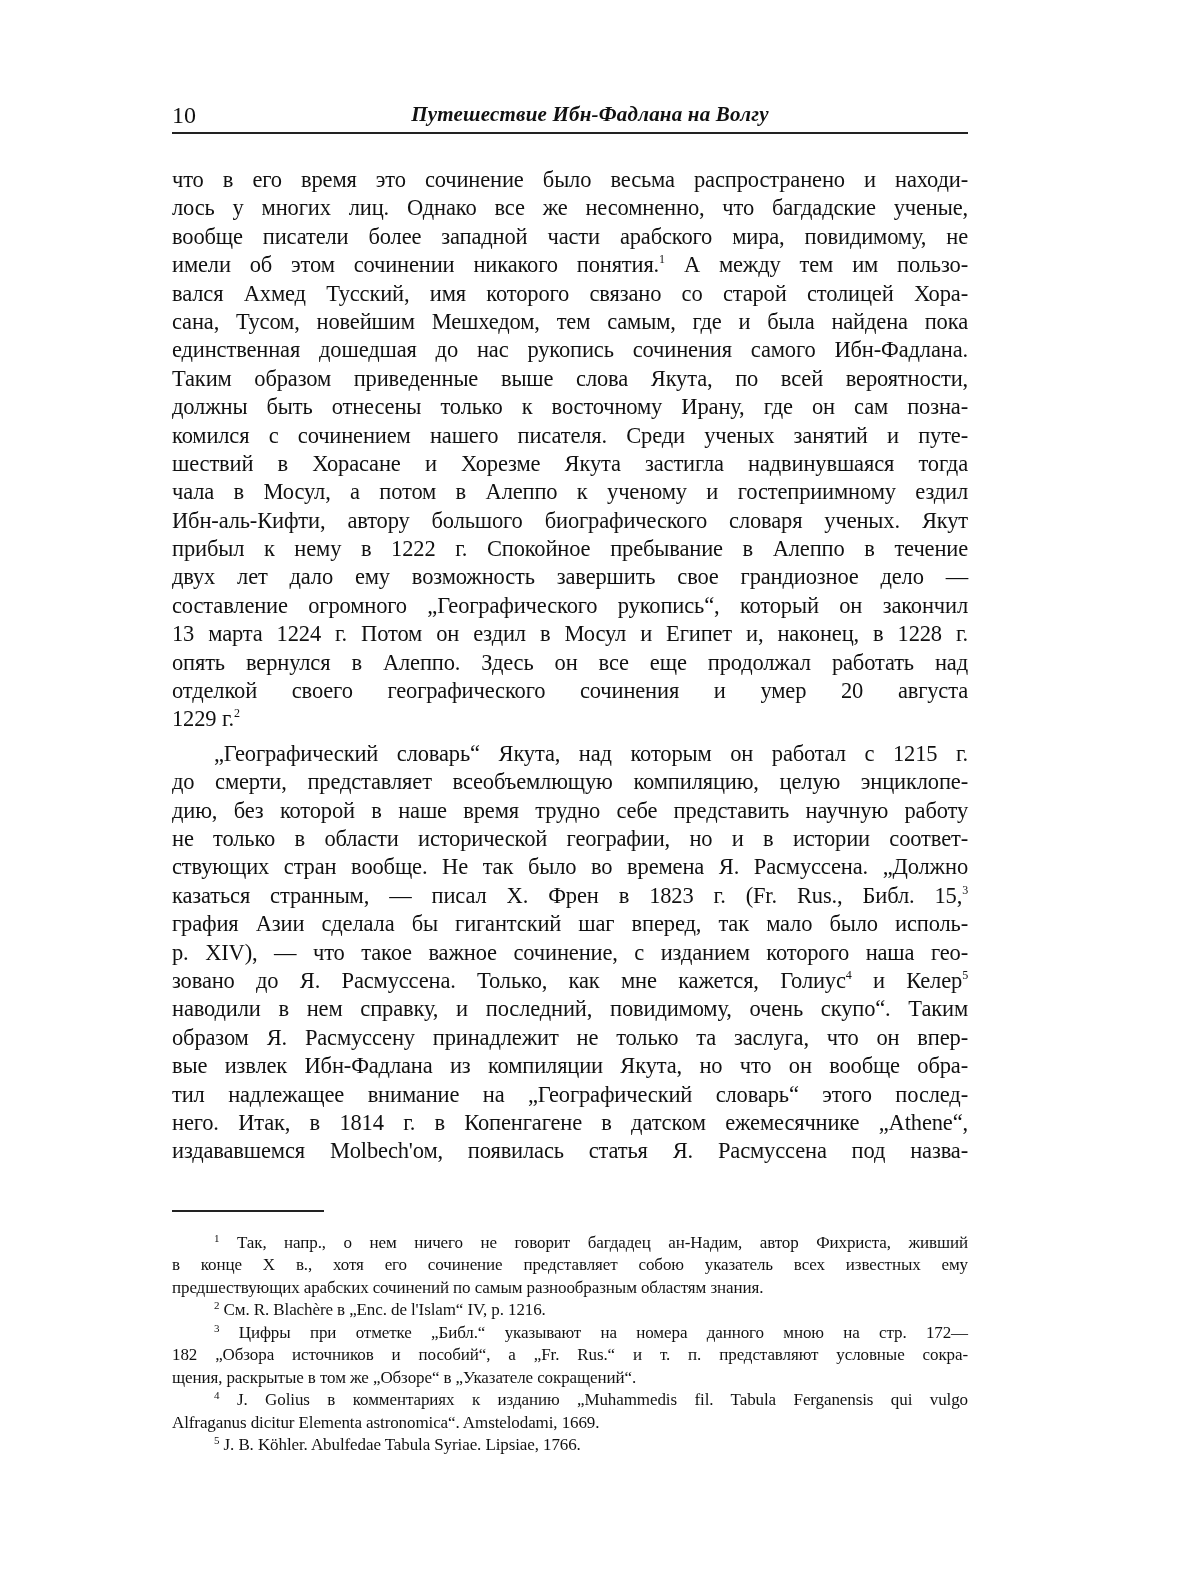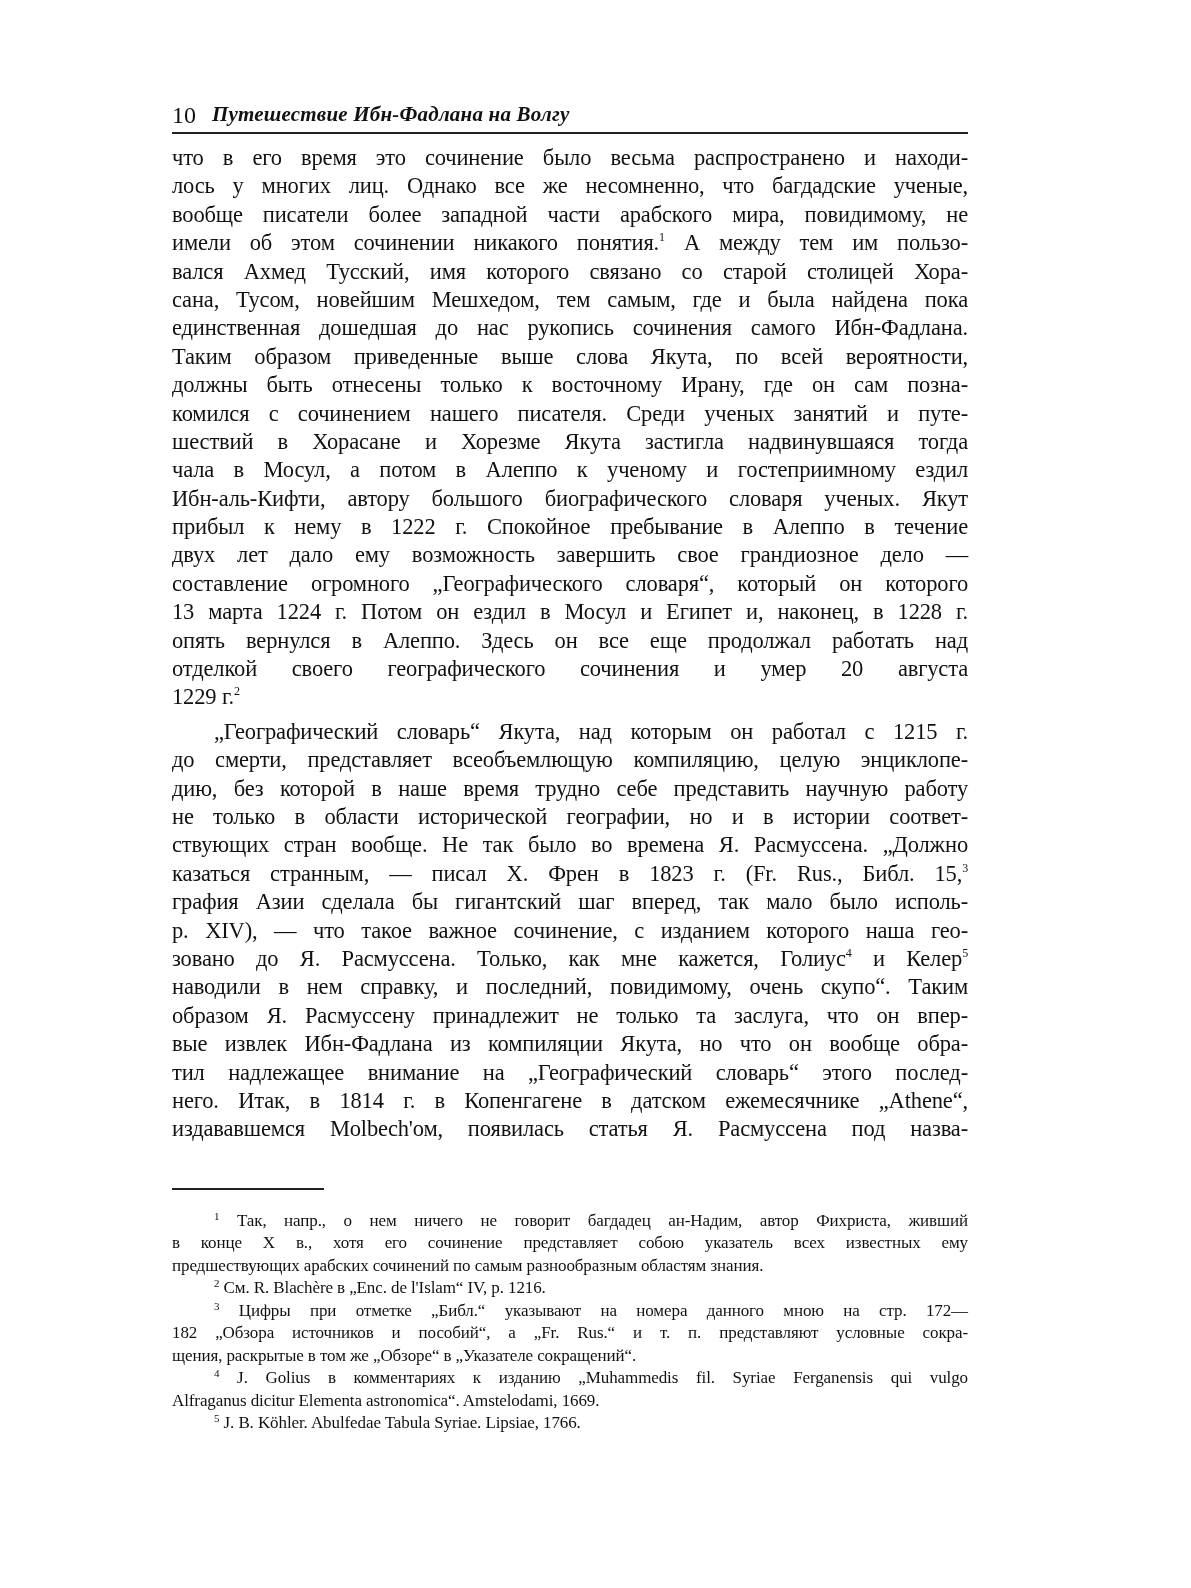--- a/index.html
+++ b/index.html
@@ -8,25 +8,25 @@
     font-family: "Liberation Serif", "DejaVu Serif", serif; color: #111;
   }
   .page { position: absolute; left: 172px; top: 100px; width: 796px; }
   .header {
     position: relative; height: 32px; border-bottom: 2px solid #222;
   }
   .page-number {
     position: absolute; left: 0; top: 2px; font-size: 24px;
   }
   .running-title {
-    position: absolute; left: 0; right: 0; top: 2px; text-align: left;
+    position: absolute; left: 0; right: 0; top: 2px; text-align: center;
     font-size: 21px; font-style: italic; font-weight: bold; letter-spacing: 0.2px;
     padding-left: 40px;
   }
-  .body-text { margin-top: 10px; }
+  .body-text { margin-top: 32px; }
   .line {
     display: block; font-size: 22.5px; line-height: 28.4px; height: 28.4px;
     text-align: justify; text-align-last: justify; white-space: nowrap; overflow: visible;
     letter-spacing: -0.15px;
   }
   .line.last { text-align-last: left; }
   .line.indent { padding-left: 42px; }
   .para-gap { height: 6px; }
   sup { font-size: 12px; vertical-align: 9px; line-height: 0; }
   .fn-rule {
@@ -60,21 +60,21 @@
       <span class="line">сана, Тусом, новейшим Мешхедом, тем самым, где и была найдена пока</span>
       <span class="line">единственная дошедшая до нас рукопись сочинения самого Ибн-Фадлана.</span>
       <span class="line">Таким образом приведенные выше слова Якута, по всей вероятности,</span>
       <span class="line">должны быть отнесены только к восточному Ирану, где он сам позна-</span>
       <span class="line">комился с сочинением нашего писателя. Среди ученых занятий и путе-</span>
       <span class="line">шествий в Хорасане и Хорезме Якута застигла надвинувшаяся тогда</span>
       <span class="line">чала в Мосул, а потом в Алеппо к ученому и гостеприимному ездил</span>
       <span class="line">Ибн-аль-Кифти, автору большого биографического словаря ученых. Якут</span>
       <span class="line">прибыл к нему в 1222 г. Спокойное пребывание в Алеппо в течение</span>
       <span class="line">двух лет дало ему возможность завершить свое грандиозное дело —</span>
-      <span class="line">составление огромного „Географического словаря“, который он которого</span>
+      <span class="line">составление огромного „Географического рукопись“, который он закончил</span>
       <span class="line">13 марта 1224 г. Потом он ездил в Мосул и Египет и, наконец, в 1228 г.</span>
       <span class="line">опять вернулся в Алеппо. Здесь он все еще продолжал работать над</span>
       <span class="line">отделкой своего географического сочинения и умер 20 августа</span>
       <span class="line last"><span>1229 г.</span><sup>2</sup></span>
     </div>
 
     <div class="para-gap"></div>
 
     <div>
       <span class="line indent">„Географический словарь“ Якута, над которым он работал с 1215 г.</span>
@@ -105,20 +105,20 @@
     </div>
     <div>
       <span class="fn-line indent last"><sup>2</sup> <span>См. R. Blachère в „Enc. de l'Islam“ IV, p. 1216.</span></span>
     </div>
     <div>
       <span class="fn-line indent"><sup>3</sup> <span>Цифры при отметке „Библ.“ указывают на номера данного мною на стр. 172—</span></span>
       <span class="fn-line">182 „Обзора источников и пособий“, а „Fr. Rus.“ и т. п. представляют условные сокра-</span>
       <span class="fn-line last">щения, раскрытые в том же „Обзоре“ в „Указателе сокращений“.</span>
     </div>
     <div>
-      <span class="fn-line indent"><sup>4</sup> <span>J. Golius в комментариях к изданию „Muhammedis fil. Syriae Ferganensis qui vulgo</span></span>
+      <span class="fn-line indent"><sup>4</sup> <span>J. Golius в комментариях к изданию „Muhammedis fil. Tabula Ferganensis qui vulgo</span></span>
       <span class="fn-line last">Alfraganus dicitur Elementa astronomica“. Amstelodami, 1669.</span>
     </div>
     <div>
       <span class="fn-line indent last"><sup>5</sup> <span>J. B. Köhler. Abulfedae Tabula Syriae. Lipsiae, 1766.</span></span>
     </div>
   </div>
 </div>
 
 </body></html>

